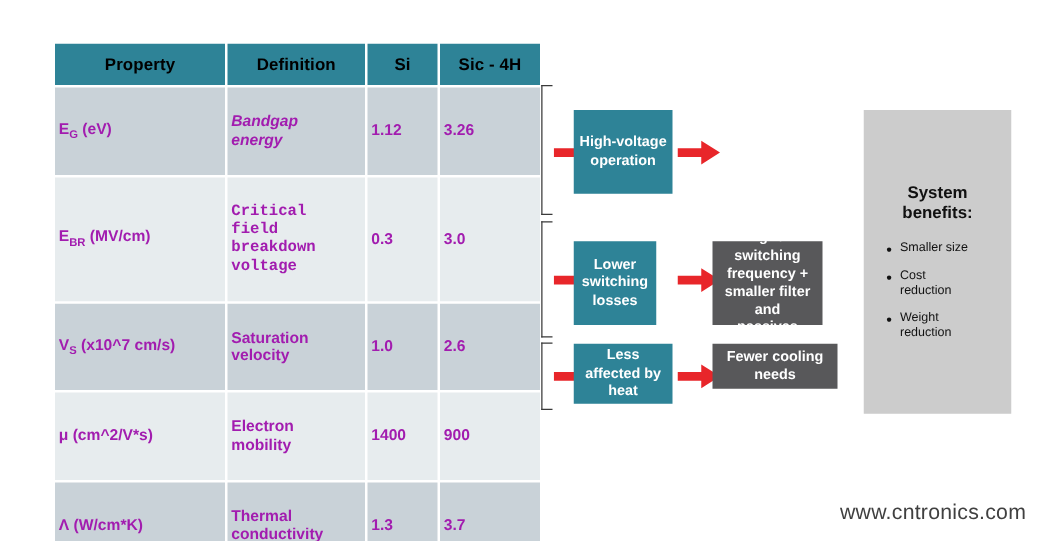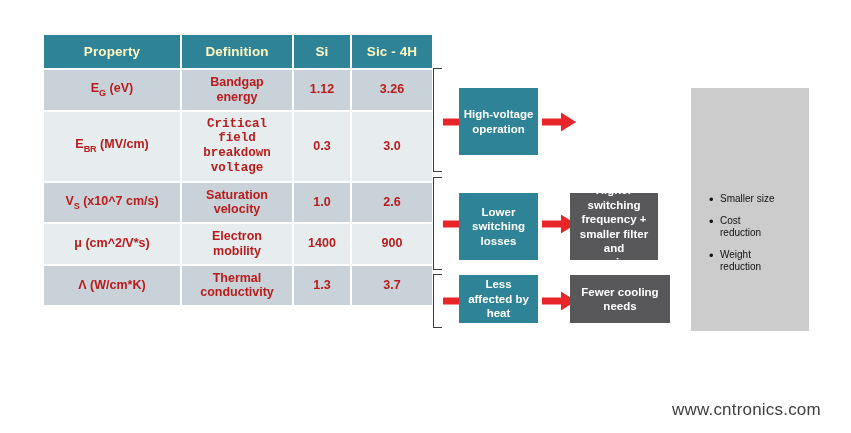--- a/index.html
+++ b/index.html
@@ -25,33 +25,32 @@
     position: absolute;
     left: 42px;
     top: 33px;
     width: 386px;
     border-collapse: separate;
     border-spacing: 2px;
     table-layout: fixed;
   }
   #comparison-table th {
     background: #2e8397;
-    color: #fef9c3;
+    color: #000000;
     font-size: 13.5px;
     font-weight: bold;
     padding: 9px 2px;
     text-align: center;
     letter-spacing: .1px;
     margin-top: 21px;
   }
   #comparison-table td {
-    text-align: center;
     font-size: 12.5px;
-    color: #b91c1c;
-    padding: 5px 3px;
+    color: #a21caf;
+    padding: 20px 3px;
     line-height: 1.18;
     font-weight: bold;
   }
   #comparison-table tr.row-dark td { background: #c9d2d8; }
   #comparison-table tr.row-light td { background: #e7ecee; }
   .col-prop  { width: 136px; }
   .col-def   { width: 110px; }
   .col-si    { width: 56px; }
   .col-sic   { width: 80px; }
   td.prop-cell { font-weight: bold; font-size: 13px; }
@@ -166,21 +165,21 @@
       <tr>
         <th>Property</th>
         <th>Definition</th>
         <th>Si</th>
         <th>Sic - 4H</th>
       </tr>
     </thead>
     <tbody id="table-body">
         <tr class="row-dark">
           <td class="prop-cell">E<span class="sub">G</span> (eV)</td>
-          <td class="def-cell" style="white-space: pre-line;">Bandgap
+          <td class="def-cell" style="white-space: pre-line; font-style: italic;">Bandgap
 energy</td>
           <td class="si-cell">1.12</td>
           <td class="sic-cell">3.26</td>
         </tr>
         <tr class="row-light">
           <td class="prop-cell">E<span class="sub">BR</span> (MV/cm)</td>
           <td class="def-cell" style="white-space: pre-line; font-family: Liberation Mono, monospace;">Critical field
 breakdown
 voltage</td>
           <td class="si-cell">0.3</td>
@@ -221,21 +220,21 @@
     <polygon points="0,6.5 19,6.5 19,0.5 34,10 19,19.5 19,13.5 0,13.5" fill="#e8262a"></polygon>
   </svg>
   <svg class="arrow" style="left:443px; top:291px;" viewBox="0 0 34 20">
     <polygon points="0,6.5 19,6.5 19,0.5 34,10 19,19.5 19,13.5 0,13.5" fill="#e8262a"></polygon>
   </svg>
 
   <div class="flow-box box-teal" style="left:459px; top:88px; width:79px; height:67px;">
     <span style="white-space: pre-line;">High-voltage
 operation</span>
   </div>
-  <div class="flow-box box-teal" style="left:459px; top:193px; width:79px; height:67px;">
+  <div class="flow-box box-teal" style="left:459px; top:193px; width:66px; height:67px;">
     <span style="white-space: pre-line;">Lower
 switching
 losses</span>
   </div>
   <div class="flow-box box-teal" style="left:459px; top:275px; width:79px; height:48px;">
     <span style="white-space: pre-line;">Less
 affected by
 heat</span>
   </div>
 
@@ -248,26 +247,28 @@
   <svg class="arrow" style="left:542px; top:291px;" viewBox="0 0 34 20">
     <polygon points="0,6.5 19,6.5 19,0.5 34,10 19,19.5 19,13.5 0,13.5" fill="#e8262a"></polygon>
   </svg>
 
   <div class="flow-box box-gray" style="left:570px; top:193px; width:88px; height:67px;">
     <span style="white-space: pre-line;">Higher switching
 frequency +
 smaller filter and
 passives</span>
   </div>
-  <div class="flow-box box-gray" style="left:570px; top:275px; width:100px; height:48px;">
+  <div class="flow-box box-gray" style="left:570px; top:275px; width:100px; height:36px;">
     <span style="white-space: pre-line;">Fewer cooling
 needs</span>
   </div>
 
   <div id="benefits-panel">
+    <div id="benefits-title" style="white-space: pre-line;">System
+benefits:</div>
     <ul id="benefits-list">
         <li>Smaller size</li>
         <li style="white-space: pre-line;">Cost
 reduction</li>
         <li style="white-space: pre-line;">Weight
 reduction</li>
       </ul>
   </div>
 
   <div id="watermark">www.cntronics.com</div>

